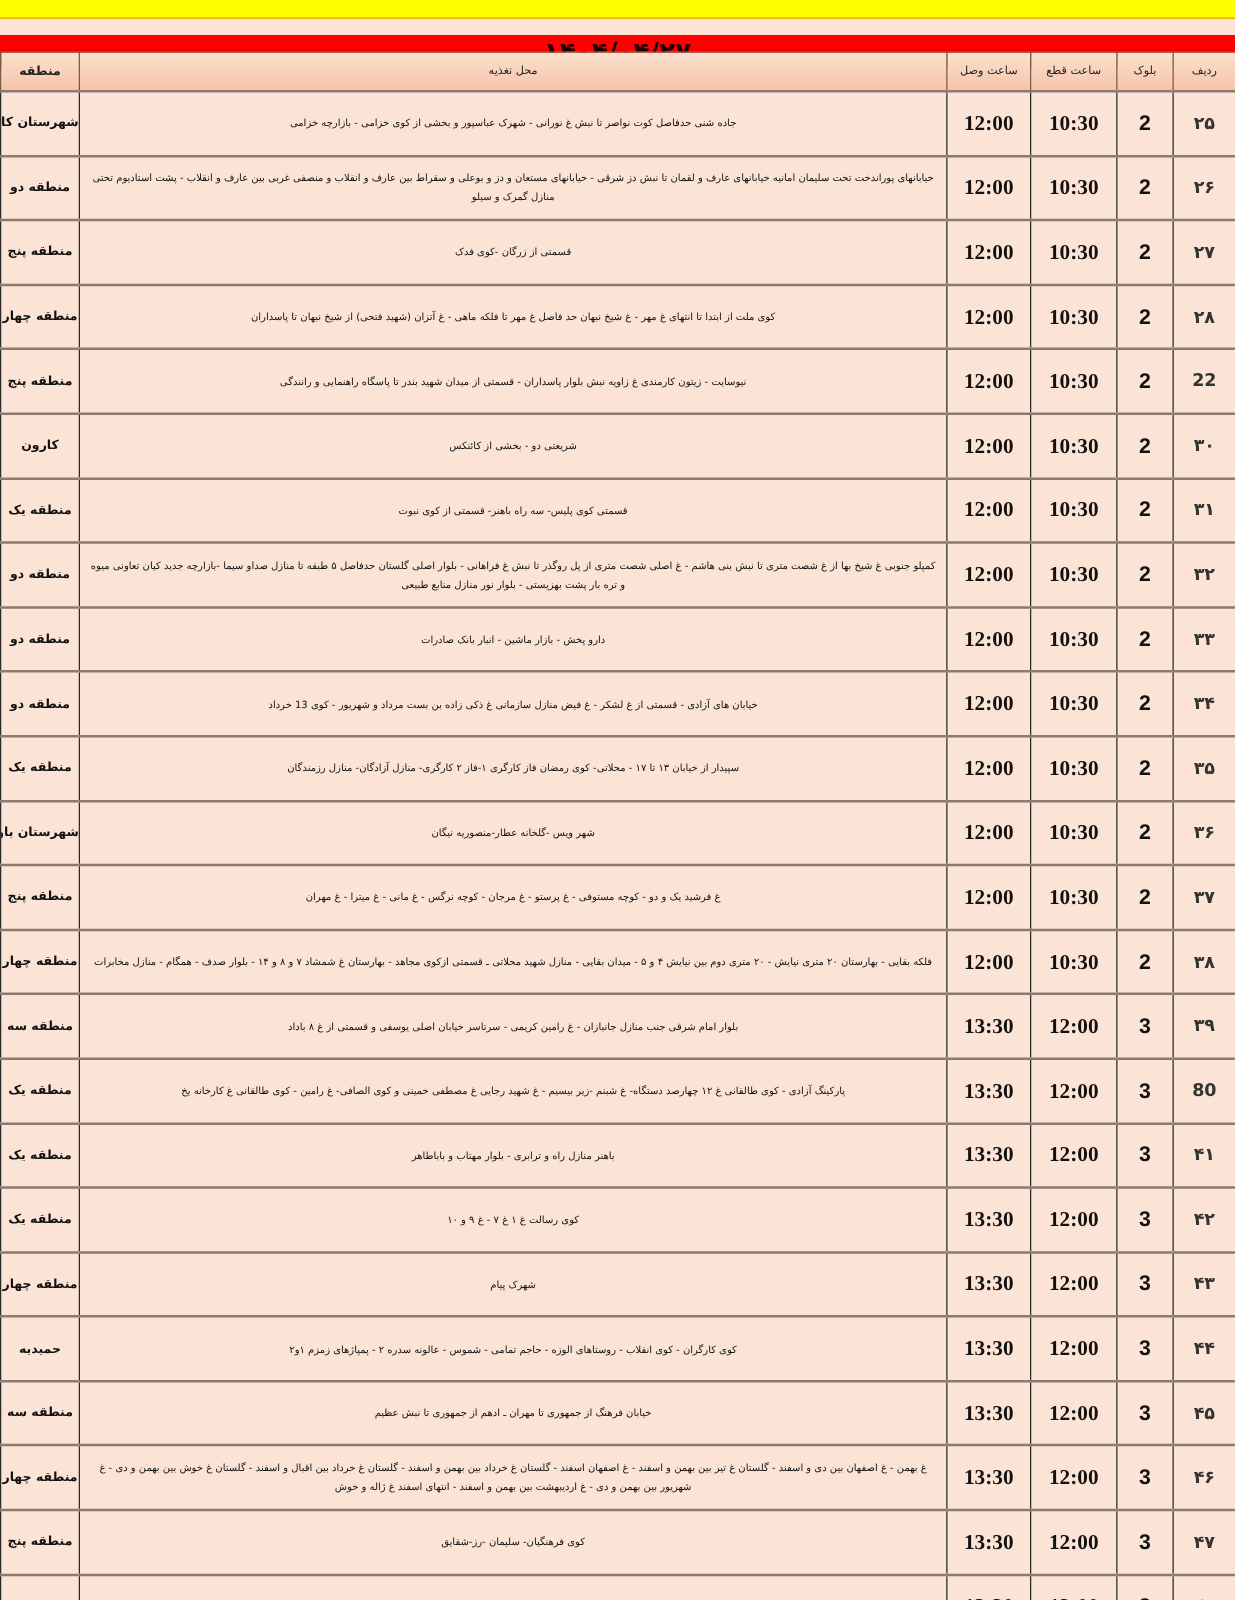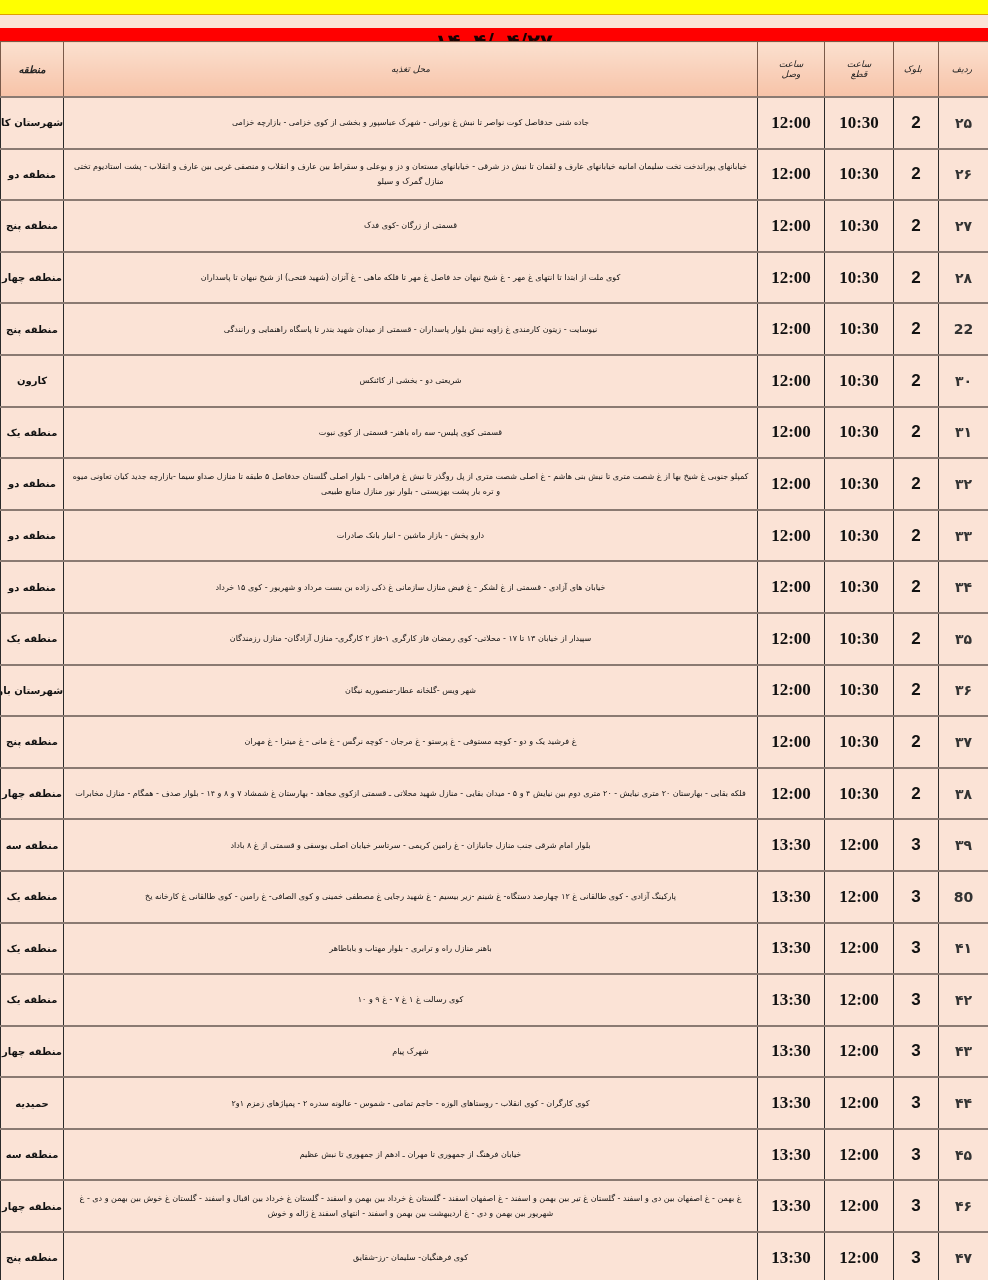--- a/index.html
+++ b/index.html
@@ -1,21 +1,21 @@
 <!DOCTYPE html>
 <html><head>
 <meta charset="utf-8">
 <style>
   html, body { margin:0; padding:0; }
   body { width:988px; height:1280px; background:#fbe3d6; font-family:"DejaVu Sans", sans-serif; overflow:hidden; position:relative; }
   .yellow-bar { position:absolute; left:0; top:0; width:988px; height:14px; background:#ffff00; border-bottom:1px solid #e0a000; }
   .title-bar { position:absolute; left:0; top:28px; width:988px; height:27px; background:#ff0000; display:flex; align-items:center; justify-content:center; }
   .title-bar span { font-family:"DejaVu Sans", sans-serif; font-weight:bold; font-size:21px; color:#1a0000; letter-spacing:1px; direction:rtl; }
   table { position:absolute; left:0; top:41px; width:988px; border-collapse:collapse; table-layout:fixed; direction:rtl; }
-  th { height:22px; background:linear-gradient(#fbe0cf, #f7c3a8); border:1px solid #7a5a4a; font-weight:normal; font-size:9px; color:#222; padding:16px;font-style:italic; }
+  th { height:22px; background:linear-gradient(#fbe0cf, #f7c3a8); border:1px solid #7a5a4a; font-weight:normal; font-size:9px; color:#222; padding:4px; }
   th.region-h { font-weight:bold; font-size:10px; }
   td { height:49.6px; border-left:1px solid #2a2a2a; border-right:1px solid #2a2a2a; border-top:2px solid #8a7a72; border-bottom:1px solid #8a7a72; text-align:center; vertical-align:middle; padding:0; color:#111; }
   td.num { font-size:14px; color:#333;font-weight:bold; }
   td.block { font-family:"Liberation Sans", sans-serif; font-weight:bold; font-size:17px; }
   td.time { font-family:Liberation Serif, serif; font-weight:bold; font-size:17px; }
   td.loc { font-size:8px; font-weight:normal; line-height:15px; padding:0 6px; direction:rtl; }
   td.region { font-size:10px; font-weight:bold; white-space:nowrap; overflow:hidden; }
 </style>
 </head>
 <body>
@@ -115,21 +115,21 @@
         <td class="time">10:30</td>
         <td class="time">12:00</td>
         <td class="loc">دارو پخش - بازار ماشین - انبار بانک صادرات</td>
         <td class="region">منطقه دو</td>
       </tr>
       <tr>
         <td class="num">۳۴</td>
         <td class="block">2</td>
         <td class="time">10:30</td>
         <td class="time">12:00</td>
-        <td class="loc">خیابان های آزادی - قسمتی از غ لشکر - غ فیض منازل سازمانی غ ذکی زاده بن بست مرداد و شهریور - کوی ۱۵ خرداد</td>
+        <td class="loc">خیابان های آزادی - قسمتی از غ لشکر - غ فیض منازل سازمانی غ ذکی زاده بن بست مرداد و شهریور - کوی 13 خرداد</td>
         <td class="region">منطقه دو</td>
       </tr>
       <tr>
         <td class="num">۳۵</td>
         <td class="block">2</td>
         <td class="time">10:30</td>
         <td class="time">12:00</td>
         <td class="loc">سپیدار از خیابان ۱۳ تا ۱۷ - محلاتی- کوی رمضان فاز کارگری ۱-فاز ۲ کارگری- منازل آزادگان- منازل رزمندگان</td>
         <td class="region">منطقه یک</td>
       </tr>

